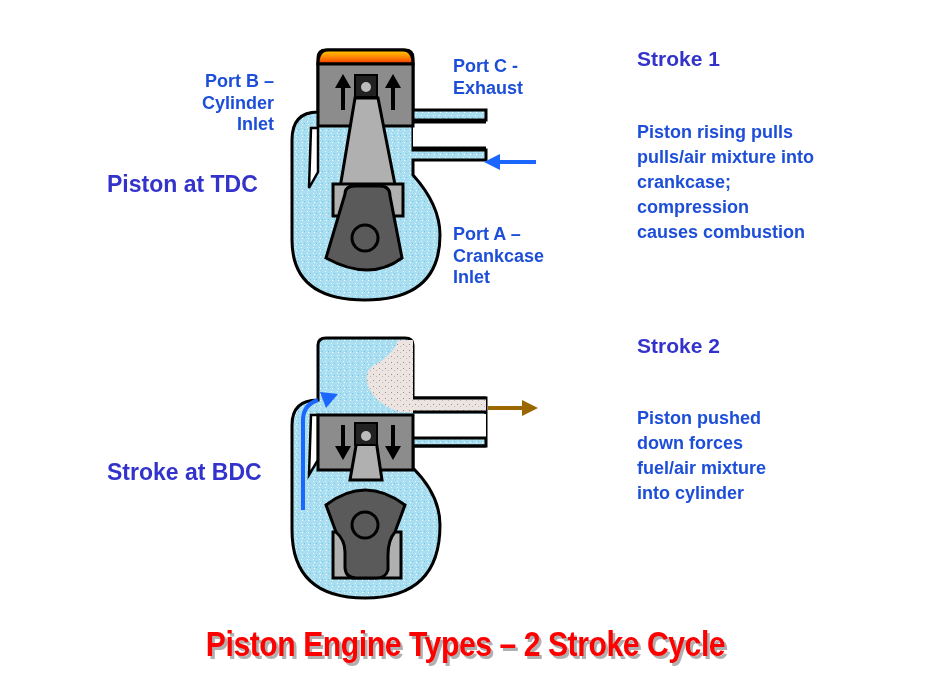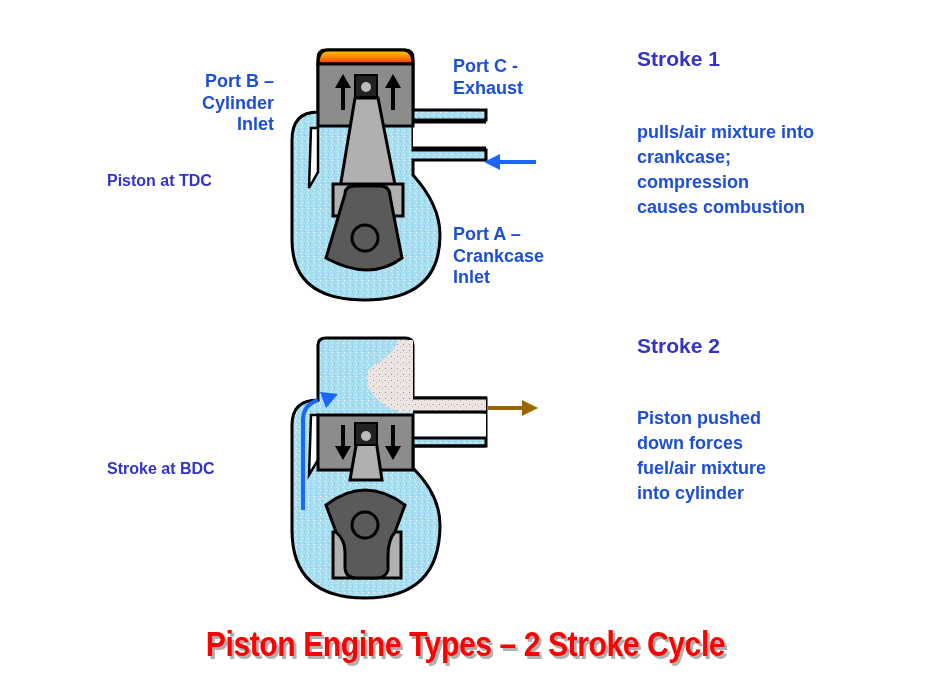--- a/index.html
+++ b/index.html
@@ -5,21 +5,21 @@
     html, body { margin: 0; padding: 0; background: #ffffff; }
     body { width: 931px; height: 696px; position: relative; overflow: hidden;
            font-family: "Liberation Sans", "DejaVu Sans", sans-serif; font-weight: bold; }
     .txt { position: absolute; white-space: nowrap; line-height: 1.2; }
     .red { color: #1d4ed8; }
     .blue { color: #3333cc; }
     .lbl { font-size: 18px; }
     .right { text-align: right; }
     .stroke-title { font-size: 21px; }
     .desc { font-size: 18px; line-height: 25px; }
-    .state { font-size: 16px; }
+    .state { font-size: 23px; }
     .title { position: absolute; left: 0; width: 931px; top: 624px; text-align: center;
              font-size: 35px; color: #ff0000; font-stretch: condensed;
              text-shadow: 3px 3px 0 #b0b0b0; letter-spacing: -0.5px; transform: scaleX(0.86); }
     svg.engine { position: absolute; left: 0; top: 0; }
   </style>
 </head>
 <body>
 
 <svg class="engine" width="931" height="696" viewBox="0 0 931 696">
   <defs>
@@ -115,20 +115,21 @@
 </div>
 <div class="txt red lbl" style="left:453px; top:178px;margin-top:46px;">
   <div>Port A –</div>
   <div>Crankcase</div>
   <div>Inlet</div>
 </div>
 <div class="txt blue state" style="left:107px; top:171px;">Piston at TDC</div>
 
 <div class="txt blue stroke-title" style="left:637px; top:46px;">Stroke 1</div>
 <div class="txt red desc" style="left:637px; top:120px;">
+  <div>Piston rising pulls</div>
   <div>pulls/air mixture into</div>
   <div>crankcase;</div>
   <div>compression</div>
   <div>causes combustion</div>
 </div>
 
 <div class="txt blue state" style="left:107px; top:459px;">Stroke at BDC</div>
 <div class="txt blue stroke-title" style="left:637px; top:333px;">Stroke 2</div>
 <div class="txt red desc" style="left:637px; top:406px;">
   <div>Piston pushed</div>

